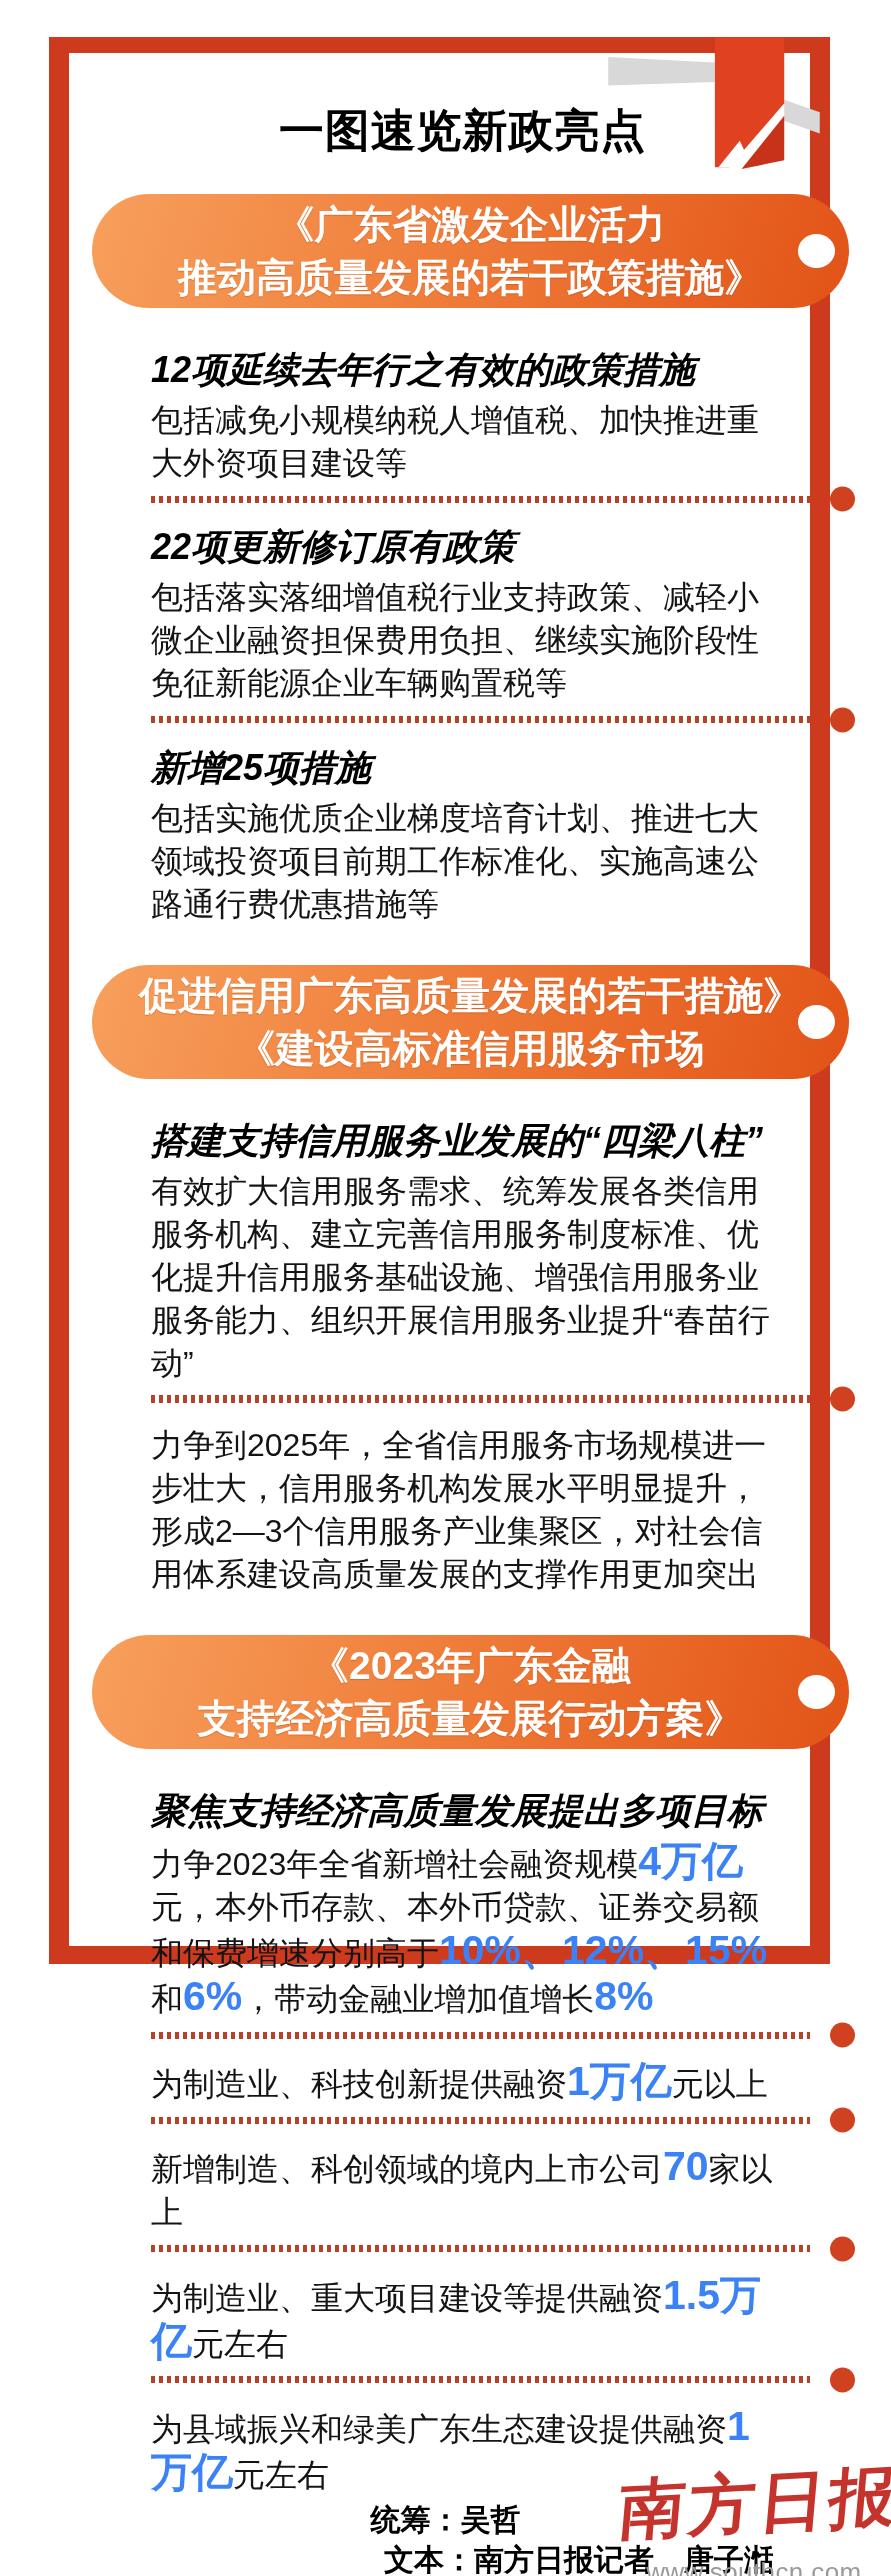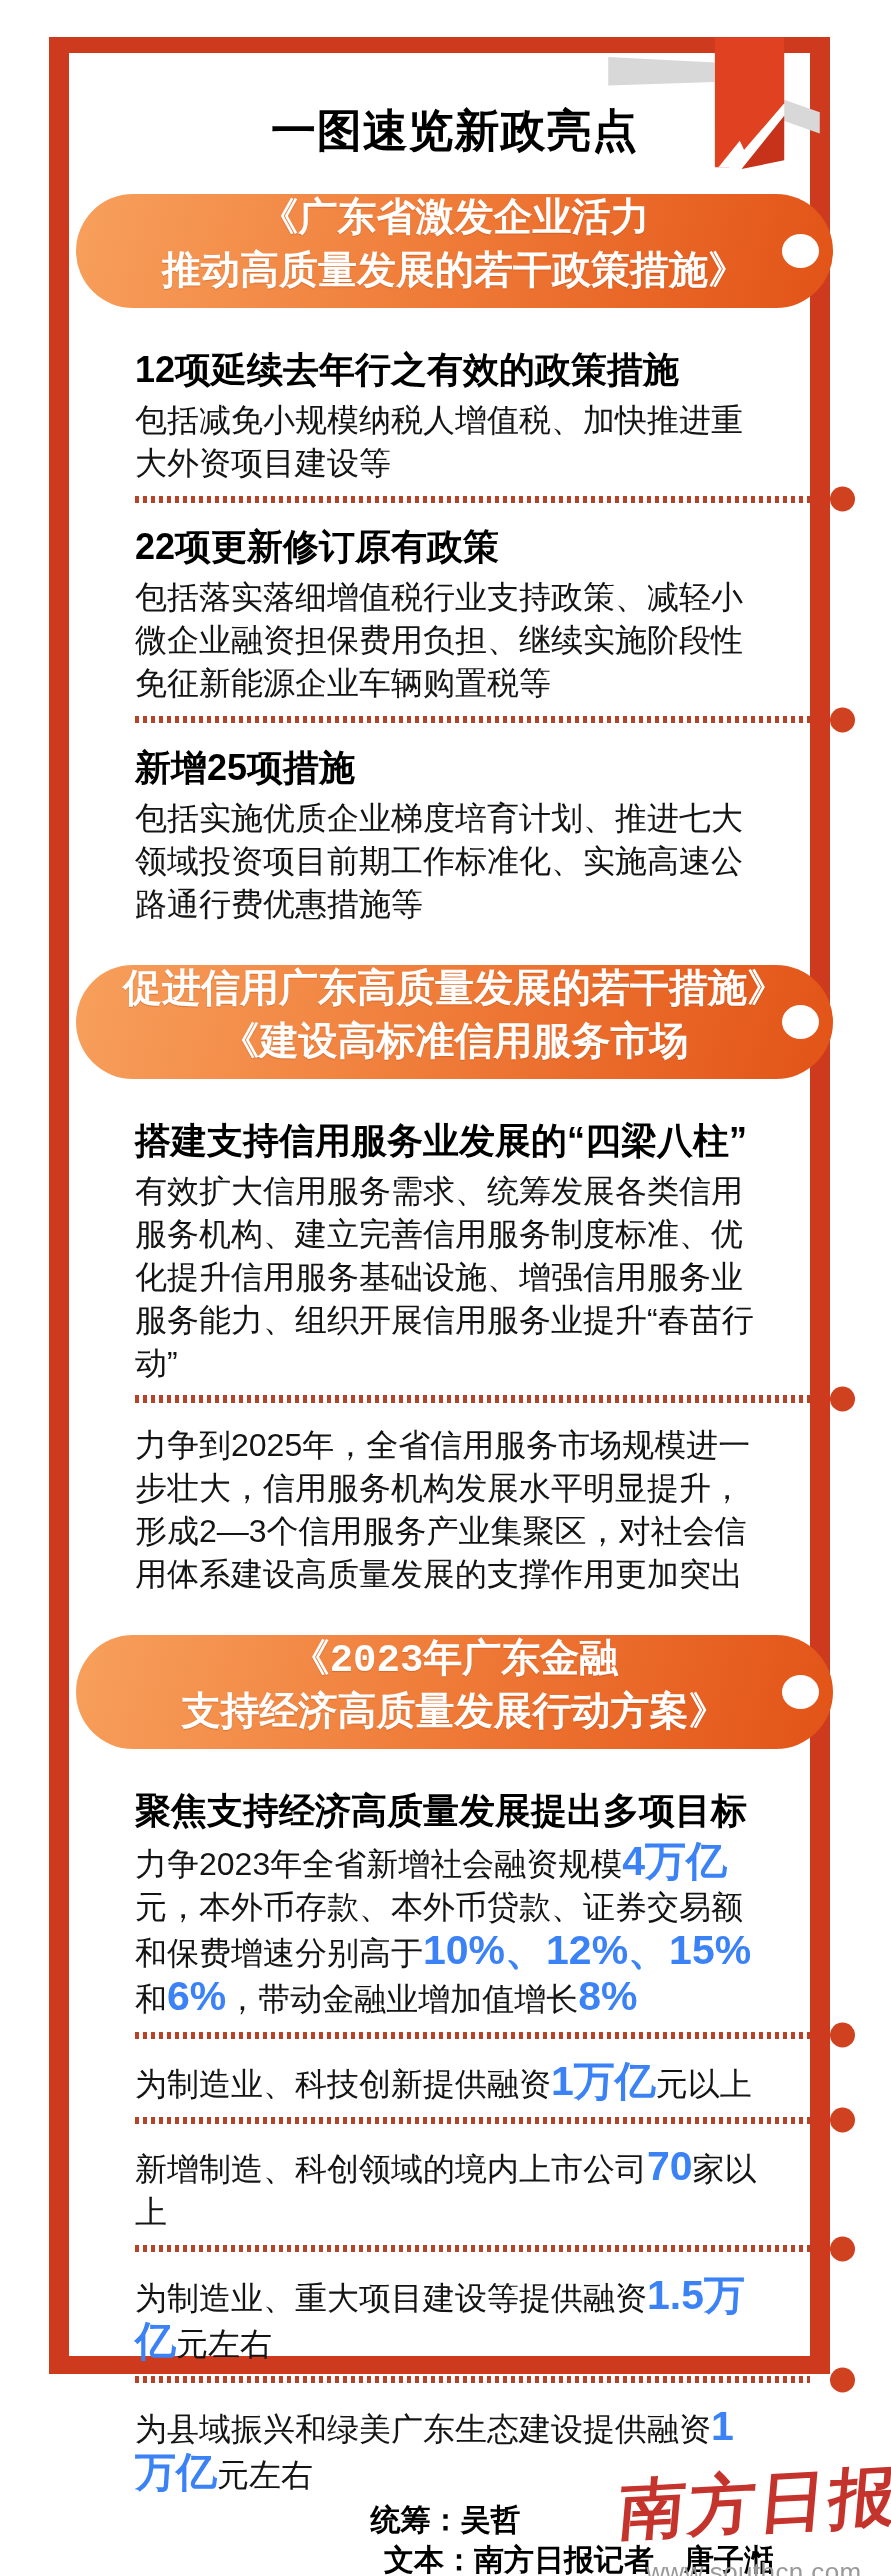--- a/index.html
+++ b/index.html
@@ -2,46 +2,46 @@
 <html style="font-size:14.3px"><head>
 <meta charset="utf-8">
 <style>
   html,body{margin:0;padding:0;background:#ffffff;}
   .canvas{
     position:relative;width:891px;height:2576px;background:#ffffff;overflow:hidden;
     font-family:"Liberation Sans","DejaVu Sans",sans-serif;color:#111;
   }
   
   .frame{
-    position:absolute;left:49px;top:37px;width:781px;height:2337px;box-sizing:border-box;
-    border-style:solid;border-color:#ce3a1d;border-width:16px 20.5px 18px 20.5px;background:#fff;
+    position:absolute;left:49px;top:37px;width:781px;height:1927px;box-sizing:border-box;
+    border-style:solid;border-color:#ce3a1d;border-width:16px 20.5px 18px 20.5px;background:#fff;padding-left:16px;
   }
   .content{padding:0 36px 0 66px;}
   .page-title{
     margin:50px 0 0;text-align:center;font-size:45px;line-height:55px;
     font-weight:900;color:#000;letter-spacing:0.9px;
   }
   
   .banner{
     position:relative;z-index:2;margin:39px 0 39px -59px;width:757px;height:114px;
     border-radius:57px;box-sizing:border-box;
     background:linear-gradient(105deg,#f7a05c 0%,#ef7a37 50%,#e25317 100%);
-    display:flex;flex-direction:column;align-items:center;font-family:Liberation Mono, monospace;
+    display:flex;flex-direction:column;justify-content:center;align-items:center;
   }
   .banner.first{margin-top:36px;}
   .banner-line{
     color:#fff;font-size:39px;line-height:53px;font-weight:900;text-align:center;
     text-shadow:0 0.9px 0.9px rgba(170,60,10,.35);white-space:nowrap;
   }
   .hole{
     position:absolute;right:14.3px;top:50%;transform:translateY(-50%);
     width:37px;height:34px;border-radius:50%;background:#ffffff;
   }
   
-  .entry-heading{margin:0 0 7.1px;font-size:36px;line-height:45px;font-weight:900;color:#000;}
+  .entry-heading{margin:0 0 7.1px;font-size:36px;line-height:45px;font-weight:900;color:#000;font-style:italic;}
   .body{margin:0;font-size:32px;line-height:43px;color:#141414;}
   .body .num{font-size:41px;font-weight:900;color:#3b82f6;}
   
   .divider{
     position:relative;z-index:2;height:7.1px;margin:10.7px -36px 21.4px 0;
     background:repeating-linear-gradient(90deg,#b5432a 0 3.6px,rgba(0,0,0,0) 3.6px 8px);
   }
   .divider .bead{
     position:absolute;right:-45px;top:50%;transform:translateY(-50%);
     width:25px;height:25px;border-radius:50%;background:#d0421f;

